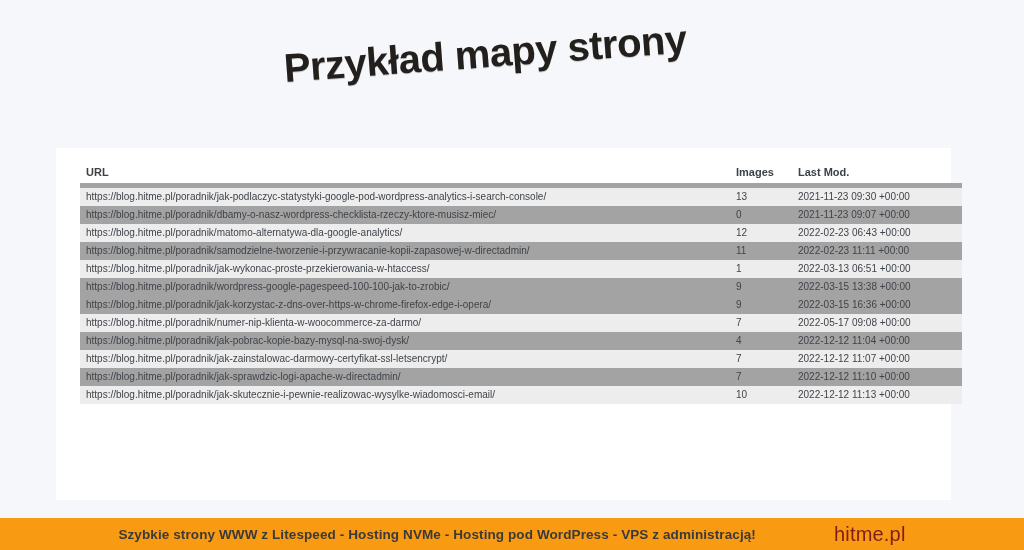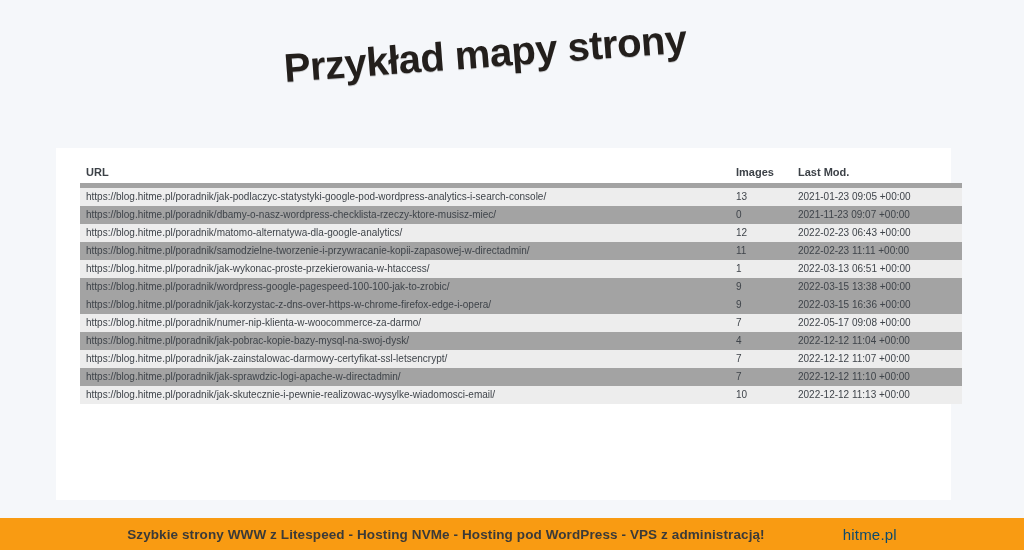--- a/index.html
+++ b/index.html
@@ -104,22 +104,22 @@
     gap: 28px;
   }
   .footer-text {
     font-size: 13.5px;
     font-weight: bold;
     color: #3b3a38;
     letter-spacing: 0.1px;
     white-space: nowrap;
   }
   .footer-logo {
-    font-size: 15px;
-    color: #0c4a6e;
+    font-size: 20px;
+    color: #7f1d1d;
     margin-left: 50px;
     letter-spacing: 0.2px;
     white-space: nowrap;
   }
 </style>
 </head>
 <body>
 
 <div class="heading-wrap">
   <div class="heading">Przykład mapy strony</div>
@@ -137,21 +137,21 @@
       <tr>
         <th>URL</th>
         <th>Images</th>
         <th>Last Mod.</th>
       </tr>
     </thead>
     <tbody id="sitemap-body">
         <tr class="shaded">
           <td class="cell-url">https://blog.hitme.pl/poradnik/jak-podlaczyc-statystyki-google-pod-wordpress-analytics-i-search-console/</td>
           <td class="cell-img">13</td>
-          <td class="cell-mod">2021-01-23 09:05 +00:00</td>
+          <td class="cell-mod">2021-11-23 09:30 +00:00</td>
         </tr>
         <tr class="plain">
           <td class="cell-url">https://blog.hitme.pl/poradnik/dbamy-o-nasz-wordpress-checklista-rzeczy-ktore-musisz-miec/</td>
           <td class="cell-img">0</td>
           <td class="cell-mod">2021-11-23 09:07 +00:00</td>
         </tr>
         <tr class="shaded">
           <td class="cell-url">https://blog.hitme.pl/poradnik/matomo-alternatywa-dla-google-analytics/</td>
           <td class="cell-img">12</td>
           <td class="cell-mod">2022-02-23 06:43 +00:00</td>

